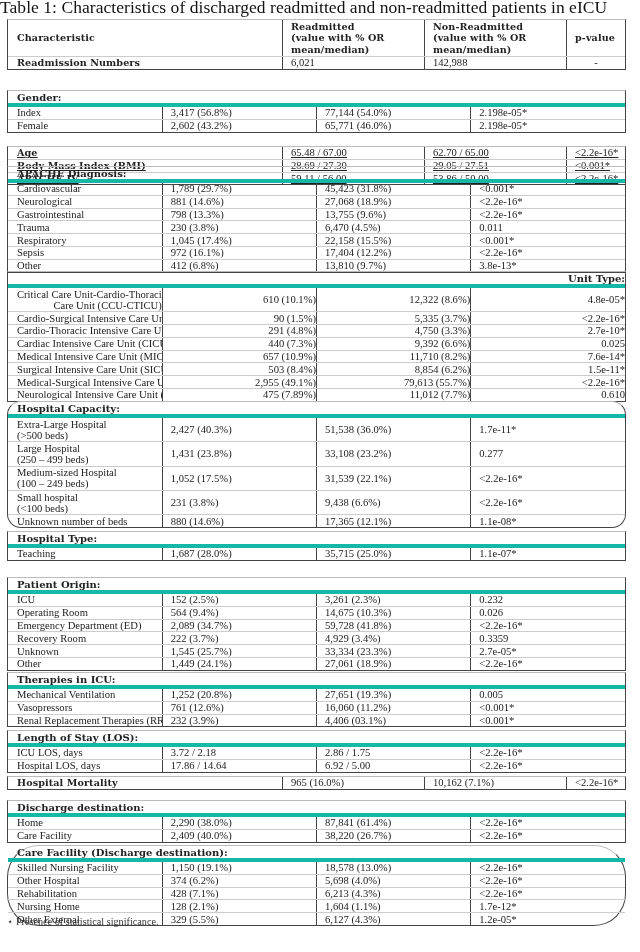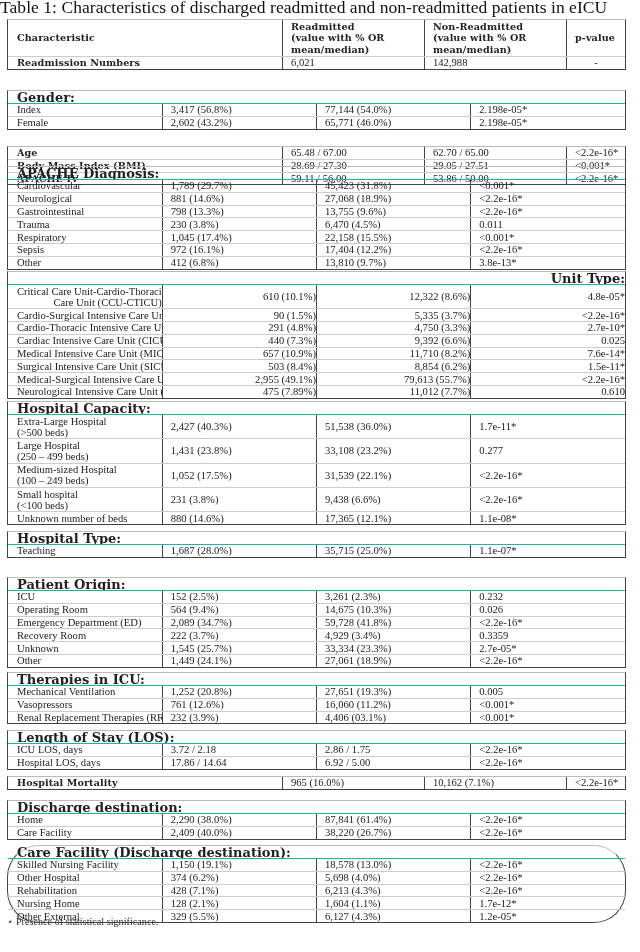--- a/index.html
+++ b/index.html
@@ -24,21 +24,21 @@
     font-size: 10.6px; line-height: 11px; padding: 0 0 0 9px;
     vertical-align: middle; white-space: nowrap; overflow: hidden;
     border-bottom: 1px solid #ccc;
   }
   tr:last-child td { border-bottom: none; }
   td.c1 { width: 265px; padding-left: 9px; }
   td.c2 { width: 133px; border-left: 1.2px solid #444; padding-left: 8px; }
   td.c3 { width: 133px; border-left: 1.2px solid #444; padding-left: 8px; }
   td.c4 { border-left: 1.2px solid #444; padding-left: 8px; }
   td.head { font-weight: bold; font-family: "DejaVu Serif", serif; font-size: 9.6px; letter-spacing: 0.1px; }
-  td.sec { font-weight: bold; font-family: "DejaVu Serif", serif; font-size: 13px; height: 12px; border-bottom: 1px solid #14b8a6; }
+  td.sec { font-weight: bold; font-family: "DejaVu Serif", serif; font-size: 10px; height: 12px; border-bottom: 4px solid #14b8a6; }
   tr.r td { height: 11.8px; }
   tr.r2 td { height: 23.3px; }
   td.center { text-align: center; padding-left: 0; }
   .hdr td { height: 36px; line-height: 11.5px; }
   .footnote {
     position: absolute; left: 7px; top: 916px;
     font-family: "Liberation Serif", "DejaVu Serif", serif; font-size: 10.2px; color: #333;
   }
   .pagenum {
     position: absolute; left: 0; width: 640px; text-align: center; top: 930px;
@@ -92,21 +92,21 @@
     <tr class="r">
       <td class="c1">Female</td>
       <td class="c2">2,602 (43.2%)</td>
       <td class="c3">65,771 (46.0%)</td>
       <td class="c4">2.198e-05*</td>
     </tr>
   </tbody>
     </table>
 </div>
 
-<div class="block" style="top:146px;">
+<div class="block" style="top:146px;text-decoration:underline;">
   <table>
     <tbody>
         <tr class="r">
       <td class="c1 head">Age</td>
       <td class="c2">65.48 / 67.00</td>
       <td class="c3">62.70 / 65.00</td>
       <td class="c4">&lt;2.2e-16*</td>
     </tr>
     <tr class="r">
       <td class="c1 head">Body Mass Index (BMI)</td>
@@ -230,21 +230,21 @@
     <tr class="r">
           <td class="c1">Neurological Intensive Care Unit (NICU)</td>
           <td class="c2">475 (7.89%)</td>
           <td class="c3">11,012 (7.7%)</td>
           <td class="c4">0.610</td>
         </tr>
   </tbody>
     </table>
 </div>
 
-<div class="block" style="top:401px;">
+<div class="block" style="top:401px;border-radius:14px;">
   <table>
     <tbody>
         <tr>
           <td colspan="4" class="sec">Hospital Capacity:</td>
         </tr>
     <tr class="r2">
       <td class="c1">
             <div>Extra-Large Hospital</div>
             <div>(&gt;500 beds)</div>
           </td>

